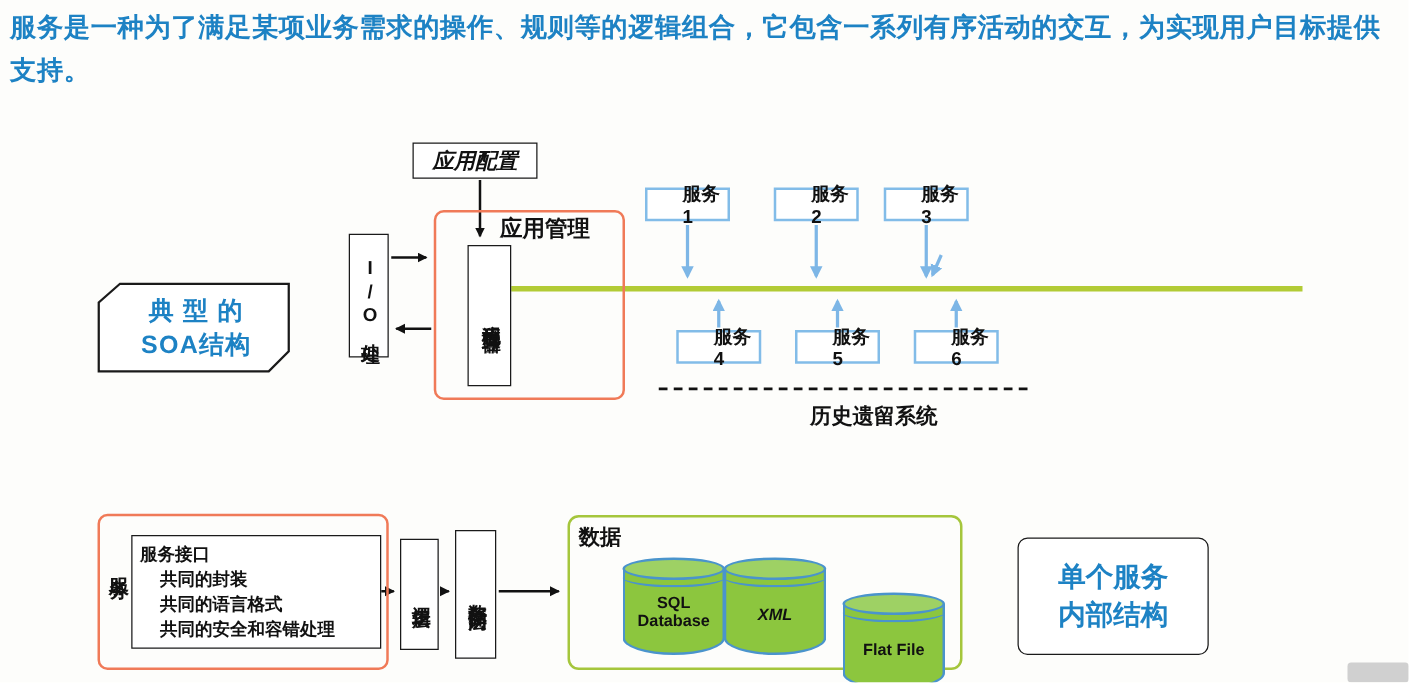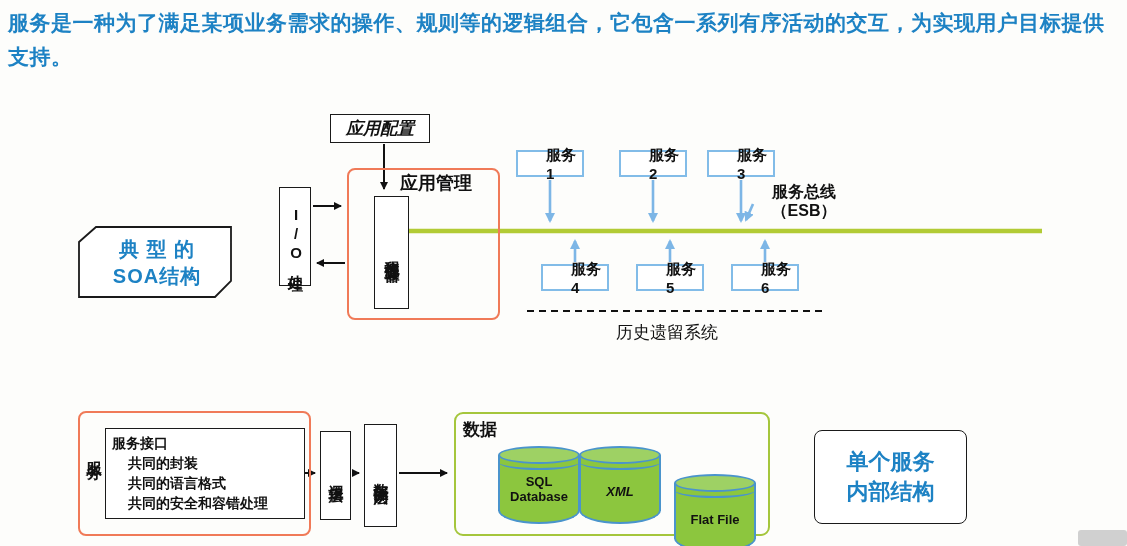--- a/index.html
+++ b/index.html
@@ -13,21 +13,21 @@
   .vtext { writing-mode:vertical-rl; text-orientation:upright; letter-spacing:2px; }
   .frame { background:transparent; }
   .red-frame { border:2.2px solid #f07a58; border-radius:8px; }
   .green-frame { border:2.5px solid #a5c63c; border-radius:9px; }
   .svc { background:#fff; border:2px solid #82bce8; display:flex; align-items:center; justify-content:center; font-size:15px; font-weight:bold; color:#111; width:68px; height:27px;padding-left:28px; }
   .caption-blue { text-align:center; font-weight:bold; color:#1d82c4; }
   .caption1 { left:84px; top:236px; width:146px; font-size:20px; line-height:27px; letter-spacing:1px; }
   .caption2 { left:814px; top:430px; width:153px; height:94px; background:#fff; border:1.6px solid #1a1a1a; border-radius:8px; font-size:22px; line-height:30px; display:flex; flex-direction:column; align-items:center; justify-content:center; }
   .appmgmt { left:400px; top:171px; font-size:18px; font-weight:bold; color:#111; }
   .esblabel { left:760px; top:182px; width:88px; text-align:center; font-size:16px; font-weight:bold; color:#111; line-height:19px; }
-  .legacy { left:616px; top:321px; font-size:17px; font-weight:normal; color:#111; }
+  .legacy { left:648px; top:321px; font-size:17px; font-weight:bold; color:#111; }
   .ifacebox { left:105px; top:428px; width:200px; height:91px; background:#fff; border:1.8px solid #1a1a1a; padding:4px 6px; font-size:14px; font-weight:bold; color:#111; line-height:20px; }
   .iface-item { padding-left:16px; }
   .datatitle { left:463px; top:418px; font-size:17px; font-weight:bold; color:#111; }
   .cylinder { width:82px; height:78px; }
   .cyl-body { position:absolute; left:0; right:0; top:9px; bottom:0; background:#8cc63e; border:2px solid #4a94cc; border-top:none; border-radius:0 0 42px 42px / 0 0 14px 14px; }
   .cyl-groove { position:absolute; left:0; right:0; top:8px; height:16px; border-bottom:2px solid #4a94cc; border-radius:50%; }
   .cyl-top { position:absolute; left:0; right:0; top:0; height:18px; background:#9ed164; border:2px solid #4a94cc; border-radius:50%; }
   .cyl-label { position:absolute; left:3px; right:3px; top:28px; text-align:center; font-size:13px; font-weight:bold; color:#111; line-height:15px; }
   .artifact { left:1078px; top:530px; width:49px; height:16px; background:#b9b9b9; opacity:0.65; border-radius:3px; }
 </style>
@@ -82,24 +82,20 @@
   <div class="abs frame red-frame" style="left:347px; top:168px; width:153px; height:152px;"></div>
 
   <div class="abs appmgmt">应用管理</div>
 
   <div class="abs box vtext" style="left:374px; top:196px; width:35px; height:113px; font-size:15px;">流程管理器</div>
 
   <div class="abs svc" style="left:516px; top:150px;">服务1</div>
   <div class="abs svc" style="left:619px; top:150px;">服务2</div>
   <div class="abs svc" style="left:707px; top:150px;">服务3</div>
 
-  <div class="abs esblabel">
-    <div>服务总线</div>
-    <div>（ESB）</div>
-  </div>
 
   <div class="abs svc" style="left:541px; top:264px;">服务4</div>
   <div class="abs svc" style="left:636px; top:264px;">服务5</div>
   <div class="abs svc" style="left:731px; top:264px;">服务6</div>
 
   <div class="abs legacy">历史遗留系统</div>
 
   <div class="abs frame red-frame" style="left:78px; top:411px; width:233px; height:125px;"></div>
 
   <div class="abs vtext" style="left:80px; top:449px; width:24px; height:58px; font-size:16px; font-weight:bold; color:#111;">服务</div>

